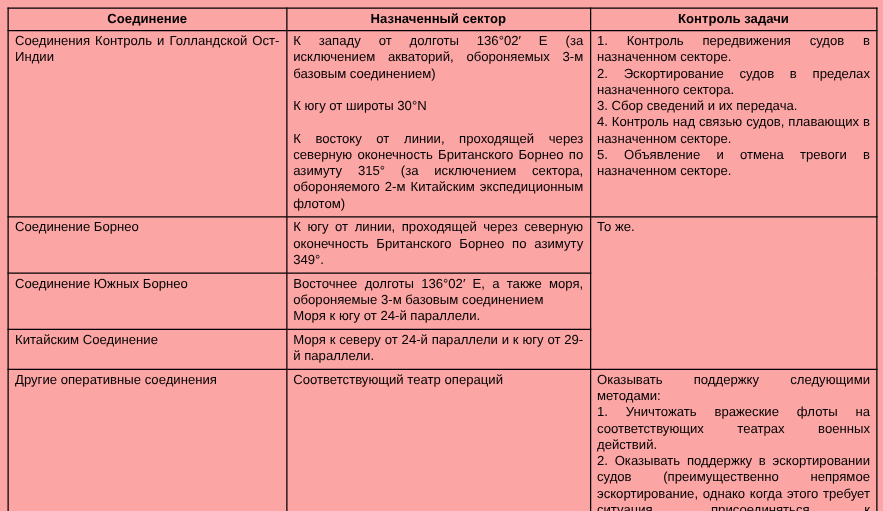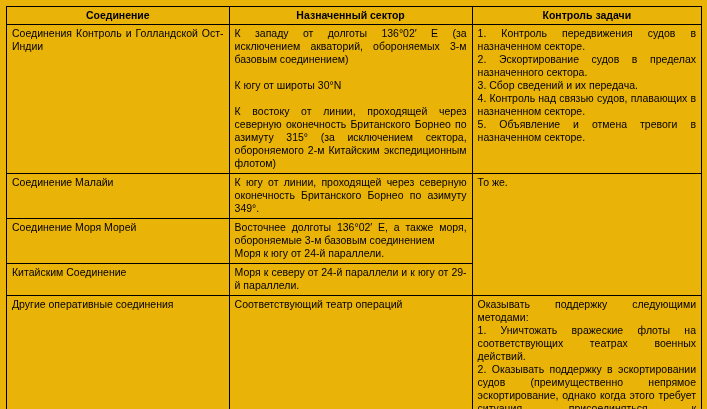--- a/index.html
+++ b/index.html
@@ -12,21 +12,21 @@
     height: 409px;
     font-family: "Liberation Sans", "DejaVu Sans", sans-serif;
     color: #000000;
     overflow: hidden;
   }
   .page {
     box-sizing: border-box;
     width: 707px;
     height: 409px;
     padding: 6px 5px 5px 6px;
-    background: #eab308;
+    background: #fca5a5;
   }
   table.force-table {
     border-collapse: collapse;
     width: 100%;
     table-layout: fixed;
   }
   .force-table th,
   .force-table td {
     border: 1px solid #000000;
     vertical-align: top;
@@ -69,26 +69,26 @@
 К югу от широты 30°N
 
 К востоку от линии, проходящей через северную оконечность Британского Борнео по азимуту 315° (за исключением сектора, обороняемого 2-м Китайским экспедиционным флотом)</td>
         <td>1. Контроль передвижения судов в назначенном секторе.
 2. Эскортирование судов в пределах назначенного сектора.
 3. Сбор сведений и их передача.
 4. Контроль над связью судов, плавающих в назначенном секторе.
 5. Объявление и отмена тревоги в назначенном секторе.</td>
       </tr>
       <tr>
-        <td>Соединение Малайи</td>
+        <td>Соединение Борнео</td>
         <td>К югу от линии, проходящей через северную оконечность Британского Борнео по азимуту 349°.</td>
         <td rowspan="3">То же.</td>
       </tr>
       <tr>
-        <td>Соединение Моря Морей</td>
+        <td>Соединение Южных Борнео</td>
         <td>Восточнее долготы 136°02′ E, а также моря, обороняемые 3-м базовым соединением
 Моря к югу от 24-й параллели.</td>
       </tr>
       <tr>
         <td>Китайским Соединение</td>
         <td>Моря к северу от 24-й параллели и к югу от 29-й параллели.</td>
       </tr>
       <tr>
         <td>Другие оперативные соединения</td>
         <td>Соответствующий театр операций</td>

